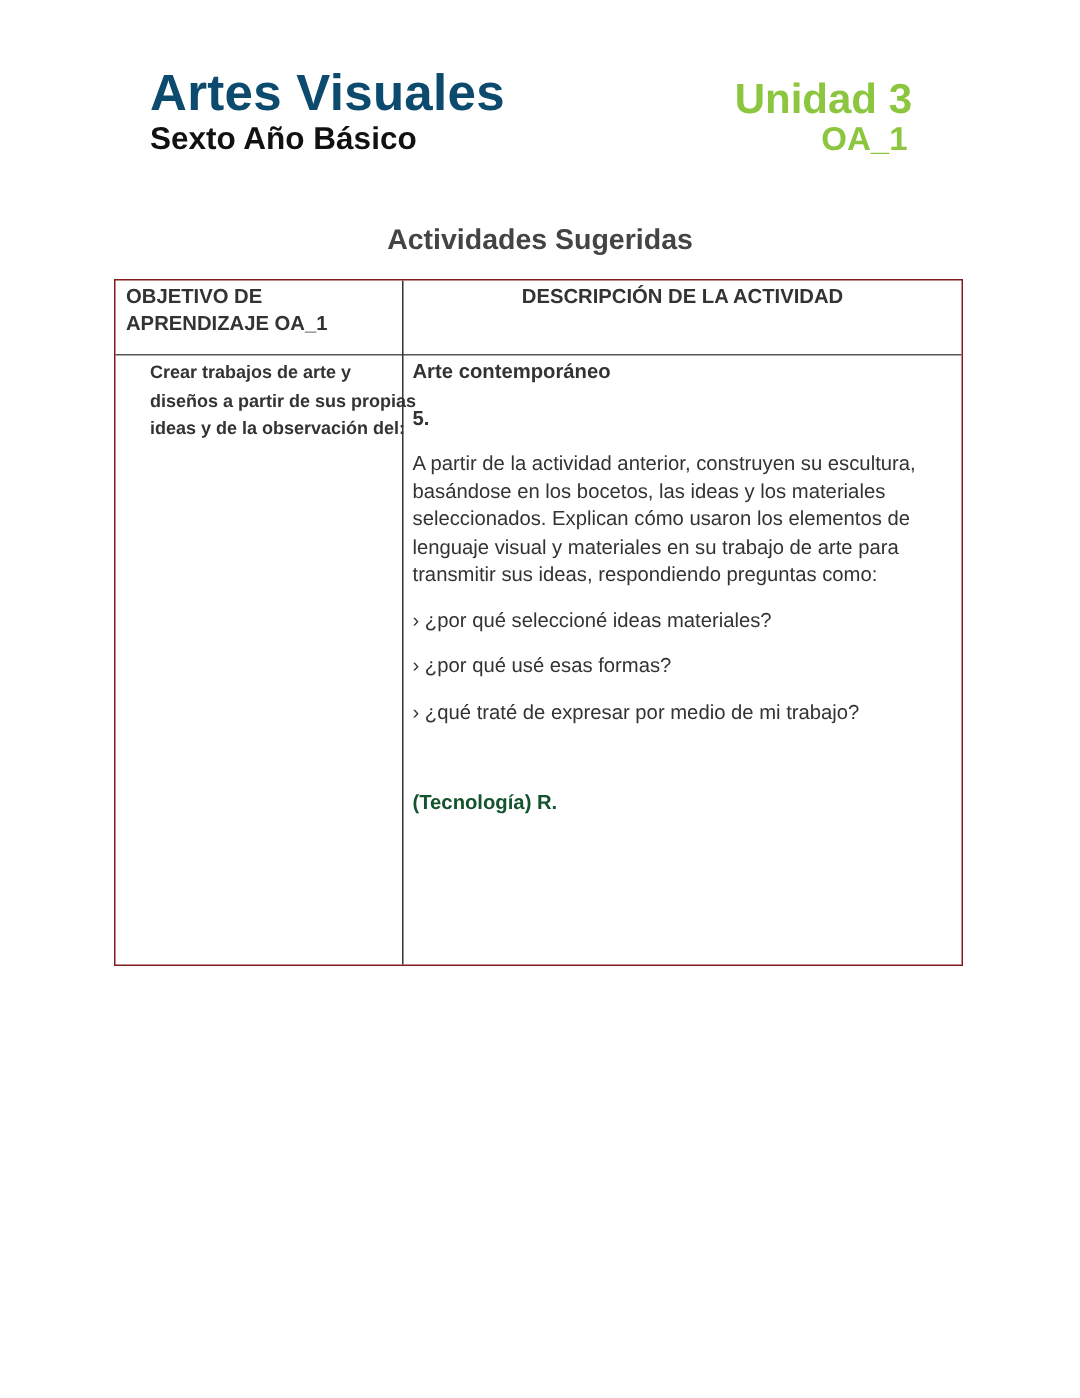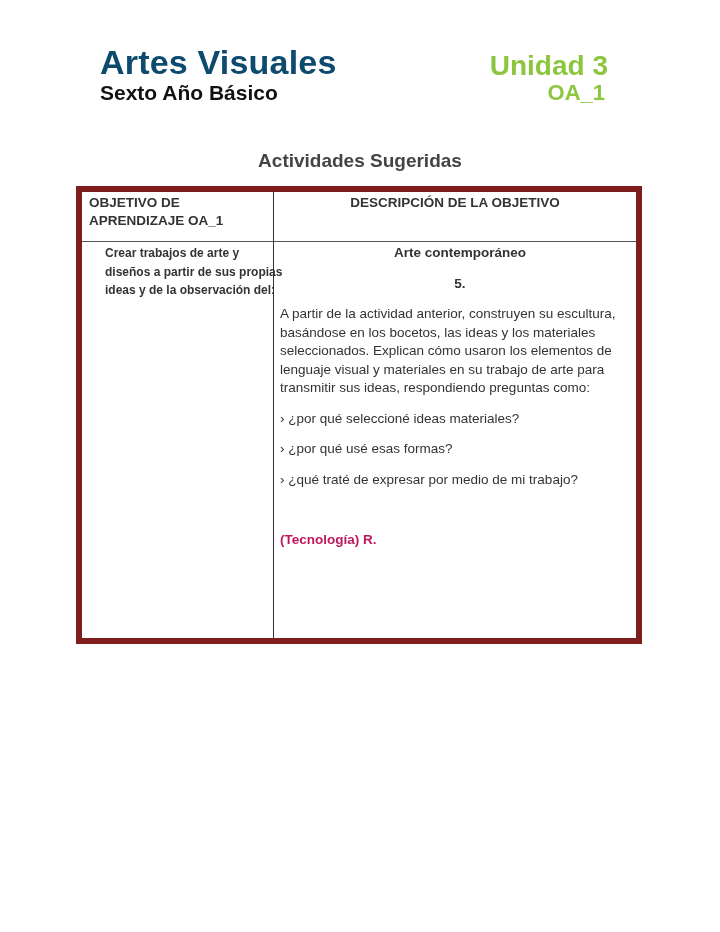--- a/index.html
+++ b/index.html
@@ -2,50 +2,50 @@
 <html><head>
   <meta charset="utf-8">
   <style>
     html, body { margin: 0; padding: 0; background: #ffffff; }
     body { width: 720px; height: 932px; position: relative; overflow: hidden; font-family: "Liberation Sans", sans-serif; color: #222; }
     .hdr-title { position: absolute; left: 100px; top: 40px; font-size: 34px; font-weight: bold; color: #0c4a6e; line-height: 44px; letter-spacing: 0.2px; }
     .hdr-sub { position: absolute; left: 100px; top: 79px; font-size: 21px; font-weight: bold; color: #111; line-height: 28px; }
     .hdr-unit { position: absolute; right: 112px; top: 52px; font-size: 28px; font-weight: bold; color: #8cc63f; line-height: 28px; }
     .hdr-oa { position: absolute; right: 115px; top: 79px; font-size: 22px; font-weight: bold; color: #8cc63f; line-height: 28px; }
     .section-title { position: absolute; left: 0; width: 720px; top: 148px; text-align: center; font-size: 19px; font-weight: bold; color: #444; line-height: 26px; }
-    .table { position: absolute; left: 76px; top: 186px; width: 566px; height: 458px; border: 6px solid #7f1d1d; box-sizing: border-box; }
+    .table { position: absolute; left: 76px; top: 186px; width: 566px; height: 458px; border: 1px solid #7f1d1d; box-sizing: border-box; }
     .hrow-line { position: absolute; left: 0; right: 0; top: 49px; height: 0; border-top: 1px solid #555; }
     .vcol-line { position: absolute; top: 0; bottom: 0; left: 191px; width: 0; border-left: 1.5px solid #333; }
     .th-left { position: absolute; left: 7px; top: 2px; width: 180px; font-size: 13.5px; font-weight: bold; color: #333; line-height: 18px; }
     .th-right { position: absolute; left: 192px; right: 0; top: 2px; text-align: center; font-size: 13.5px; font-weight: bold; color: #333; line-height: 18px; }
     .left-col { position: absolute; left: 23px; top: 52px; width: 180px; font-size: 12px; font-weight: bold; color: #333; line-height: 18.5px; }
     .left-col p { margin: 0 0 9px 0; }
     .u { text-decoration: underline; }
     .right-col { position: absolute; left: 198px; top: 52px; width: 360px; font-size: 13.5px; color: #333; line-height: 18.5px; }
     .right-col p { margin: 0 0 12px 0; }
-    .bold { font-weight: bold; text-align: center; }
-    .green { color: #be185d; font-weight: bold; }
+    .bold { font-weight: bold; }
+    .green { color: #14532d; font-weight: bold; }
     .spacer { height: 30px; }
   </style>
 </head>
 <body>
 
 <div class="hdr-title">Artes Visuales</div>
 <div class="hdr-sub">Sexto Año Básico</div>
 <div class="hdr-unit">Unidad 3</div>
 <div class="hdr-oa">OA_1</div>
 
 <div class="section-title">Actividades Sugeridas</div>
 
 <div class="table">
   <div class="hrow-line"></div>
   <div class="vcol-line"></div>
 
   <div class="th-left">OBJETIVO DE APRENDIZAJE OA_1</div>
-  <div class="th-right">DESCRIPCIÓN DE LA OBJETIVO</div>
+  <div class="th-right">DESCRIPCIÓN DE LA ACTIVIDAD</div>
 
   <div class="left-col">
     <p>Crear trabajos de arte y diseños a partir de sus propias ideas y de la observación del:</p>
   </div>
 
   <div class="right-col">
     <p class="bold">Arte contemporáneo</p>
     <p class="bold">5.</p>
     <p>A partir de la actividad anterior, construyen su escultura, basándose en los bocetos, las ideas y los materiales seleccionados. Explican cómo usaron los elementos de lenguaje visual y materiales en su trabajo de arte para transmitir sus ideas, respondiendo preguntas como:</p>
     <p>› ¿por qué seleccioné ideas materiales?</p>

